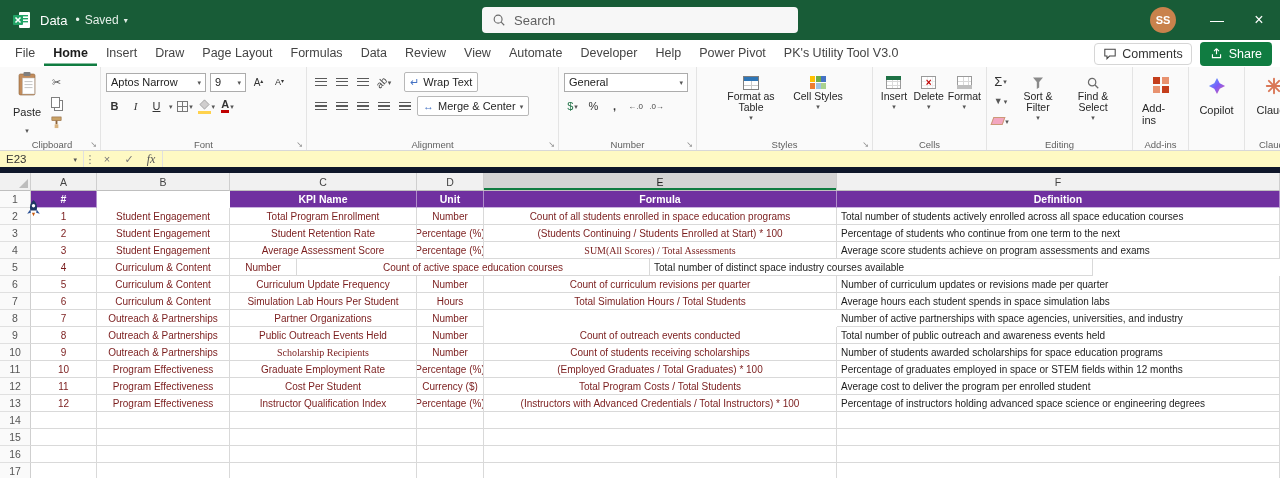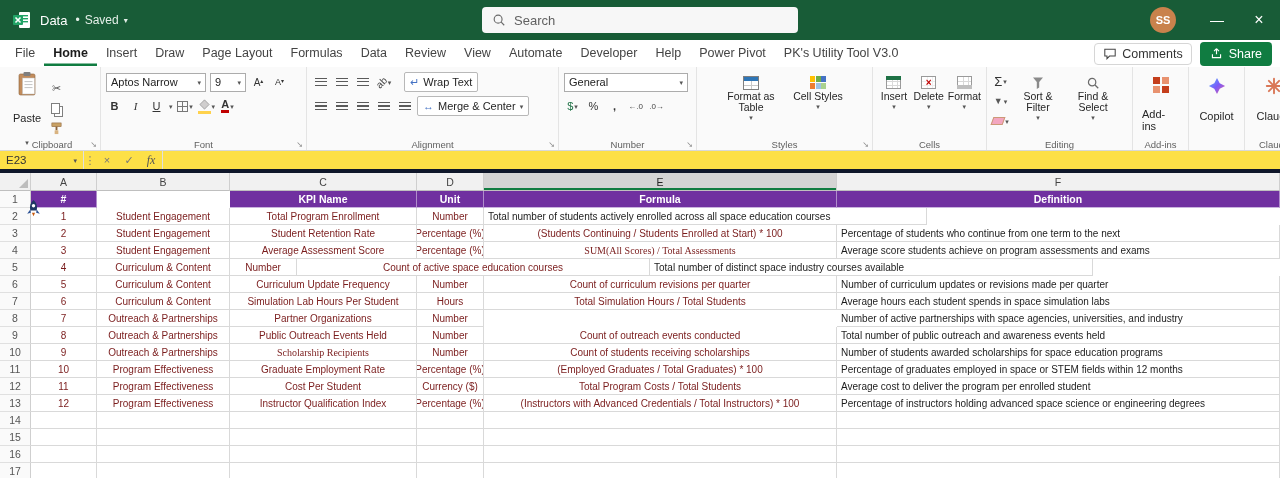--- a/index.html
+++ b/index.html
@@ -34,21 +34,21 @@
   
   .ribbon { height:84px; background:#FAFAFA; border-bottom:1px solid #D8D8D8; display:flex; padding-left:4px; }
   .rgroup { position:relative; border-right:1px solid #E4E4E4; padding:3px 5px 13px; display:flex;
     flex-direction:column; flex:0 0 auto; }
   .glabel { position:absolute; bottom:0; left:0; right:0; text-align:center; font-size:9.5px; color:#606060; }
   .launcher { position:absolute; bottom:1px; right:3px; font-size:8px; color:#8a8a8a; }
   .gcontent { display:flex; gap:3px; }
   .hrow { display:flex; align-items:center; gap:4px; height:22px; margin:1px 0; }
   .minicol { display:flex; flex-direction:column; justify-content:center; gap:2px; }
   .bigbtn { display:flex; flex-direction:column; align-items:center; font-size:11px; color:#262626;
-    padding:1px 4px; line-height:12px; gap:15px; }
+    padding:1px 4px; line-height:12px; gap:9px; }
   .chev { font-size:7px; color:#555; line-height:7px; }
   .sbtn { display:flex; align-items:center; justify-content:center; min-width:17px; height:18px;
     font-size:11px; color:#333; gap:1px; }
   .combo { display:flex; align-items:center; justify-content:space-between; border:1px solid #ACACAC;
     background:#fff; font-size:11px; color:#222; padding:0 4px; height:19px; }
   .obtn { display:flex; align-items:center; gap:4px; border:1px solid #B8B8B8; border-radius:2px;
     background:#fff; font-size:11px; color:#262626; height:20px; padding:0 5px; white-space:nowrap; }
   .two { width:60px; font-size:10.5px; line-height:11px; text-align:center; color:#262626; }
   .stybtn { display:flex; flex-direction:column; align-items:center; gap:1px; padding:0 2px; }
   .cellbtn { display:flex; flex-direction:column; align-items:center; gap:1px; font-size:10.5px;
@@ -94,21 +94,21 @@
   .ieraser { width:12px; height:8px; background:#F3A6C0; border:1px solid #C97; transform:skewX(-20deg); }
   .iaddins { width:16px; height:16px; background:
     linear-gradient(#C43E1C,#C43E1C) 0 0/7px 7px no-repeat,
     linear-gradient(#E8926F,#E8926F) 9px 0/7px 7px no-repeat,
     linear-gradient(#E8926F,#E8926F) 0 9px/7px 7px no-repeat,
     linear-gradient(#C43E1C,#C43E1C) 9px 9px/7px 7px no-repeat; }
   .sigma { font-size:13px; color:#333; line-height:13px; }
   .filldn { font-size:9px; color:#595959; }
 
   
-  .fbar { height:22px; background:#fde047; border-bottom:4px solid #0f172a; display:flex; align-items:center; }
+  .fbar { height:22px; background:#fef9c3; border-bottom:6px solid #0f172a; display:flex; align-items:center; }
   .namebox { width:84px; height:100%; border-right:1px solid #E0E0E0; display:flex; align-items:center;
     justify-content:space-between; padding:0 6px; font-size:11.5px; color:#333; }
   .fb-i { width:22px; text-align:center; font-size:11px; color:#777; }
   .fxi { font-family:"Liberation Serif",serif; font-style:italic; font-size:12px; color:#555; }
   .fb-input { flex:1; height:100%; border-left:1px solid #E0E0E0; font-size:11px; color:#222;
     display:flex; align-items:center; padding-left:6px; }
 
   
   .sheet { position:relative; height:305px; overflow:hidden; background:#fff; }
   .colhead { display:flex; height:18px; }
@@ -514,20 +514,21 @@
         <div class="cell hdrc" style="width: 67px;">Unit</div>
         <div class="cell hdrc" style="width: 353px;">Formula</div>
         <div class="cell hdrc" style="width: 443px;">Definition</div>
       </div>
       <div class="grid-row">
         <div class="rownum">2</div>
         <div class="cell c-data" style="width: 66px;">1</div>
         <div class="cell c-data" style="width: 133px;">Student Engagement</div>
         <div class="cell c-data" style="width: 187px;">Total Program Enrollment</div>
         <div class="cell c-data" style="width: 67px;">Number</div>
+        <div class="cell c-data" style="width: 353px;">Count of all students enrolled in space education programs</div>
         <div class="cell c-def" style="width: 443px;">Total number of students actively enrolled across all space education courses</div>
       </div>
       <div class="grid-row">
         <div class="rownum">3</div>
         <div class="cell c-data" style="width: 66px;">2</div>
         <div class="cell c-data" style="width: 133px;">Student Engagement</div>
         <div class="cell c-data" style="width: 187px;">Student Retention Rate</div>
         <div class="cell c-data" style="width: 67px;">Percentage (%)</div>
         <div class="cell c-data" style="width: 353px;">(Students Continuing / Students Enrolled at Start) * 100</div>
         <div class="cell c-def" style="width: 443px;">Percentage of students who continue from one term to the next</div>

